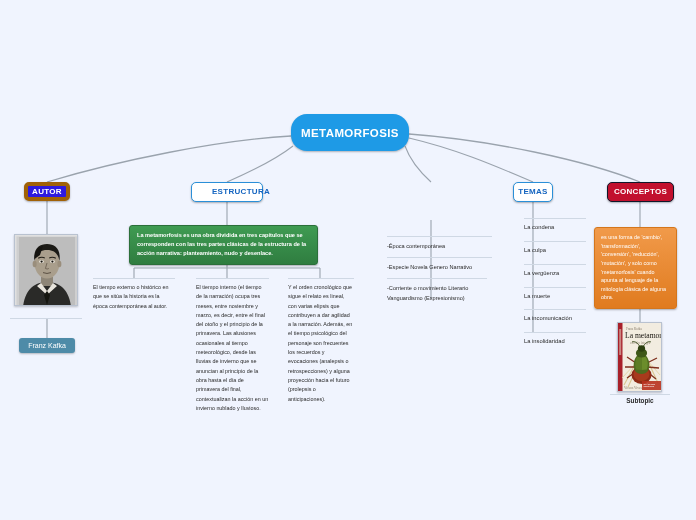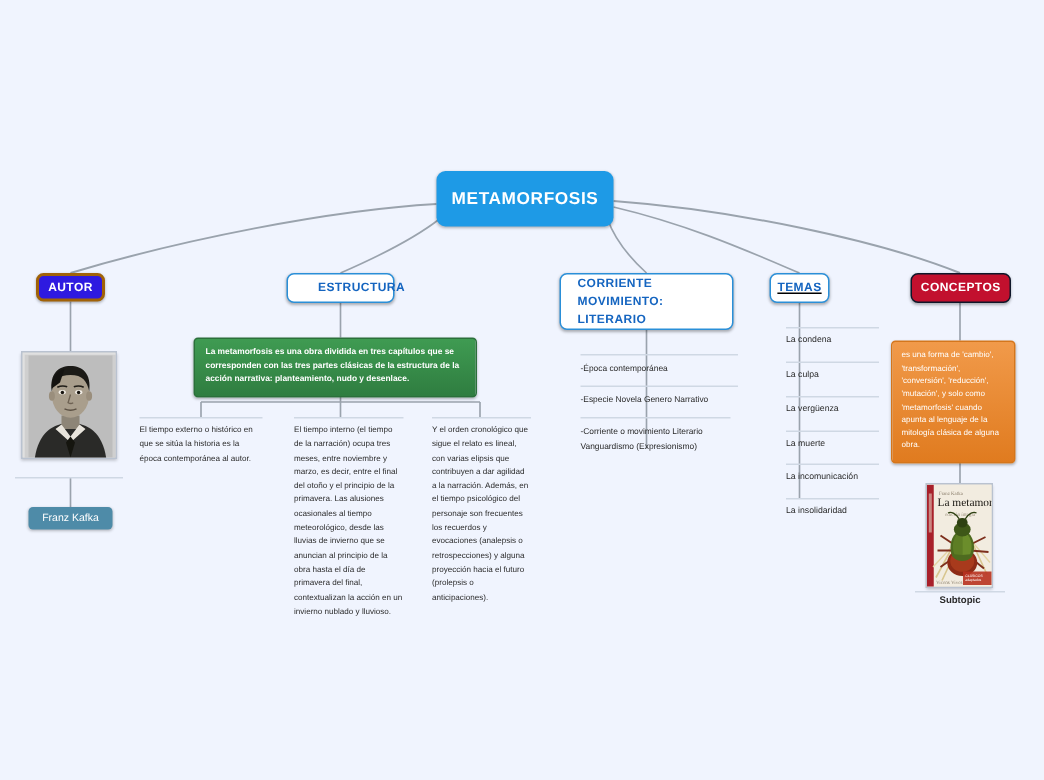--- a/index.html
+++ b/index.html
@@ -32,21 +32,21 @@
     box-sizing: border-box;
   }
 
   
   .central {
     left: 291px;
     top: 114px;
     width: 118px;
     height: 37px;
     background: #1e9ae6;
-    border-radius: 6px;
+    border-radius: 16px;
     box-shadow: 0 1px 2px rgba(0,0,0,0.28);
     display: flex;
     align-items: center;
     justify-content: center;
   }
   .central span {
     color: #ffffff;
     font-size: 11.5px;
     font-weight: bold;
     letter-spacing: 0.4px;
@@ -64,21 +64,21 @@
     font-size: 8px;
     font-weight: bold;
     letter-spacing: 0.3px;
     text-align: center;
     line-height: 1.45;
   }
   .branch-autor {
     left: 24px; top: 182px;
     width: 46px; height: 19px;
     background: #2e1ae0;
-    border: 2px solid #a16207;
+    border: 4px solid #a16207;
   }
   .branch-autor span { color: #ffffff; }
 
   .branch-estructura {
     left: 191px; top: 182px;
     width: 72px; height: 20px;
     background: #ffffff;
     border: 1.6px solid #2a8fd8;
     padding-left: 28px;
   }
@@ -96,21 +96,20 @@
     color: #1565c0;
     text-align: left;
     line-height: 1.5;
   }
 
   .branch-temas {
     left: 513px; top: 182px;
     width: 40px; height: 20px;
     background: #ffffff;
     border: 1.6px solid #2a8fd8;
-    text-decoration: underline;
   }
   .branch-temas span { color: #1565c0; }
 
   .branch-conceptos {
     left: 607px; top: 182px;
     width: 67px; height: 20px;
     background: #c2102e;
     border: 1px solid #0f172a;
   }
   .branch-conceptos span { color: #ffffff; }
@@ -333,27 +332,20 @@
   </div>
 
   <div class="node green-box">
     <span>La metamorfosis es una obra dividida en tres capítulos que se corresponden con las tres partes clásicas de la estructura de la acción narrativa: planteamiento, nudo y desenlace.</span>
   </div>
 
   <div class="node textblock tb1">El tiempo externo o histórico en que se sitúa la historia es la época contemporánea al autor.</div>
   <div class="node textblock tb2">El tiempo interno (el tiempo de la narración) ocupa tres meses, entre noviembre y marzo, es decir, entre el final del otoño y el principio de la primavera. Las alusiones ocasionales al tiempo meteorológico, desde las lluvias de invierno que se anuncian al principio de la obra hasta el día de primavera del final, contextualizan la acción en un invierno nublado y lluvioso.</div>
   <div class="node textblock tb3">Y el orden cronológico que sigue el relato es lineal, con varias elipsis que contribuyen a dar agilidad a la narración. Además, en el tiempo psicológico del personaje son frecuentes los recuerdos y evocaciones (analepsis o retrospecciones) y alguna proyección hacia el futuro (prolepsis o anticipaciones).</div>
 
-  <div class="node branch branch-corriente">
-    <span>
-      <span>CORRIENTE</span><br>
-      <span>MOVIMIENTO:</span><br>
-      <span>LITERARIO</span>
-    </span>
-  </div>
 
   <div class="node corr-item ci1">-Época contemporánea</div>
   <div class="node corr-item ci2">-Especie Novela Genero Narrativo</div>
   <div class="node corr-item ci3">-Corriente o movimiento Literario Vanguardismo (Expresionismo)</div>
 
   <div class="node branch branch-temas">
     <span>TEMAS</span>
   </div>
 
   <div class="node tema-item" style="top:218px">La condena</div>

